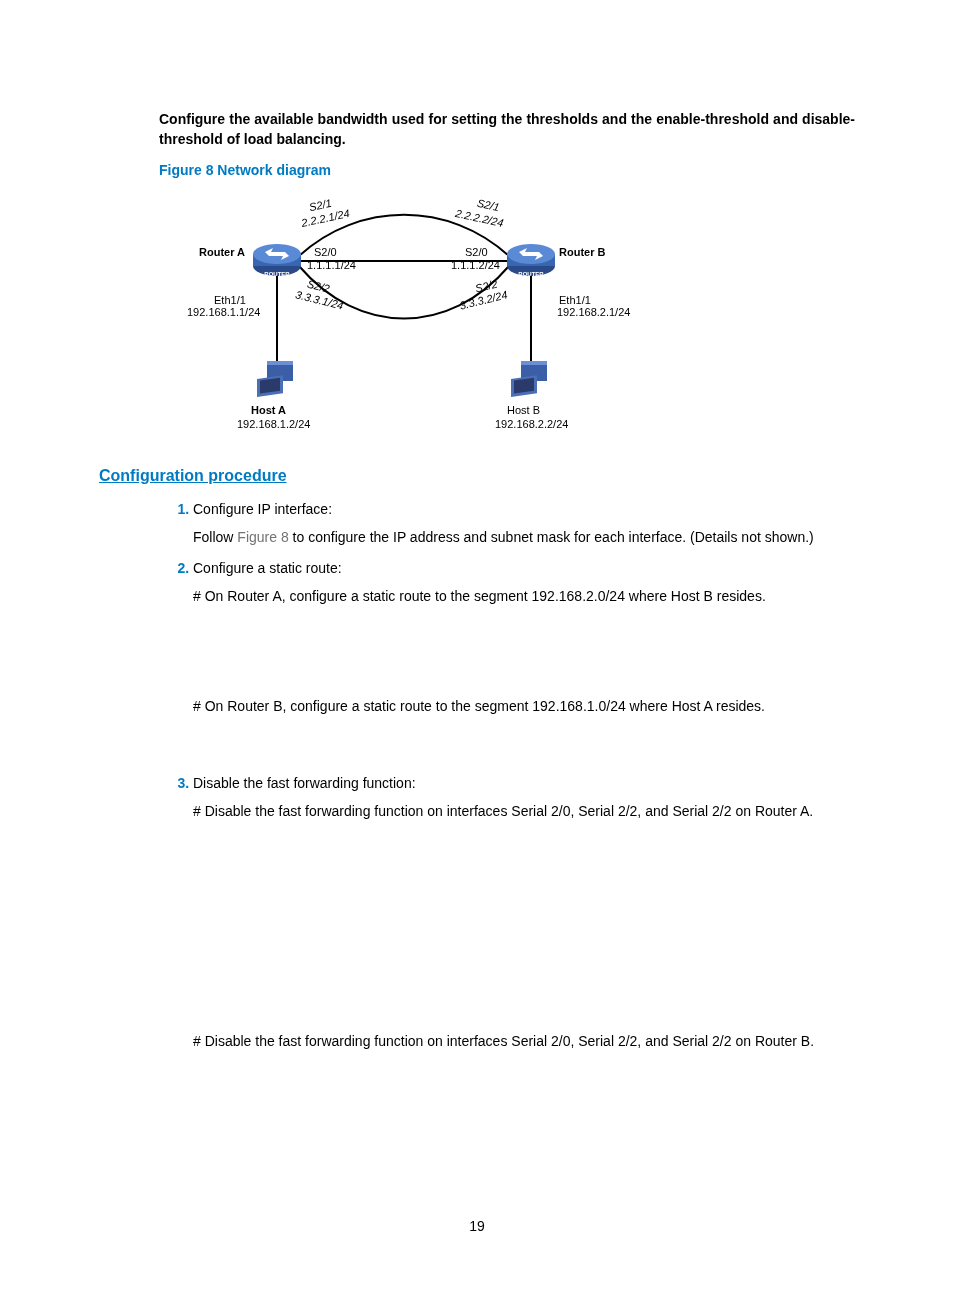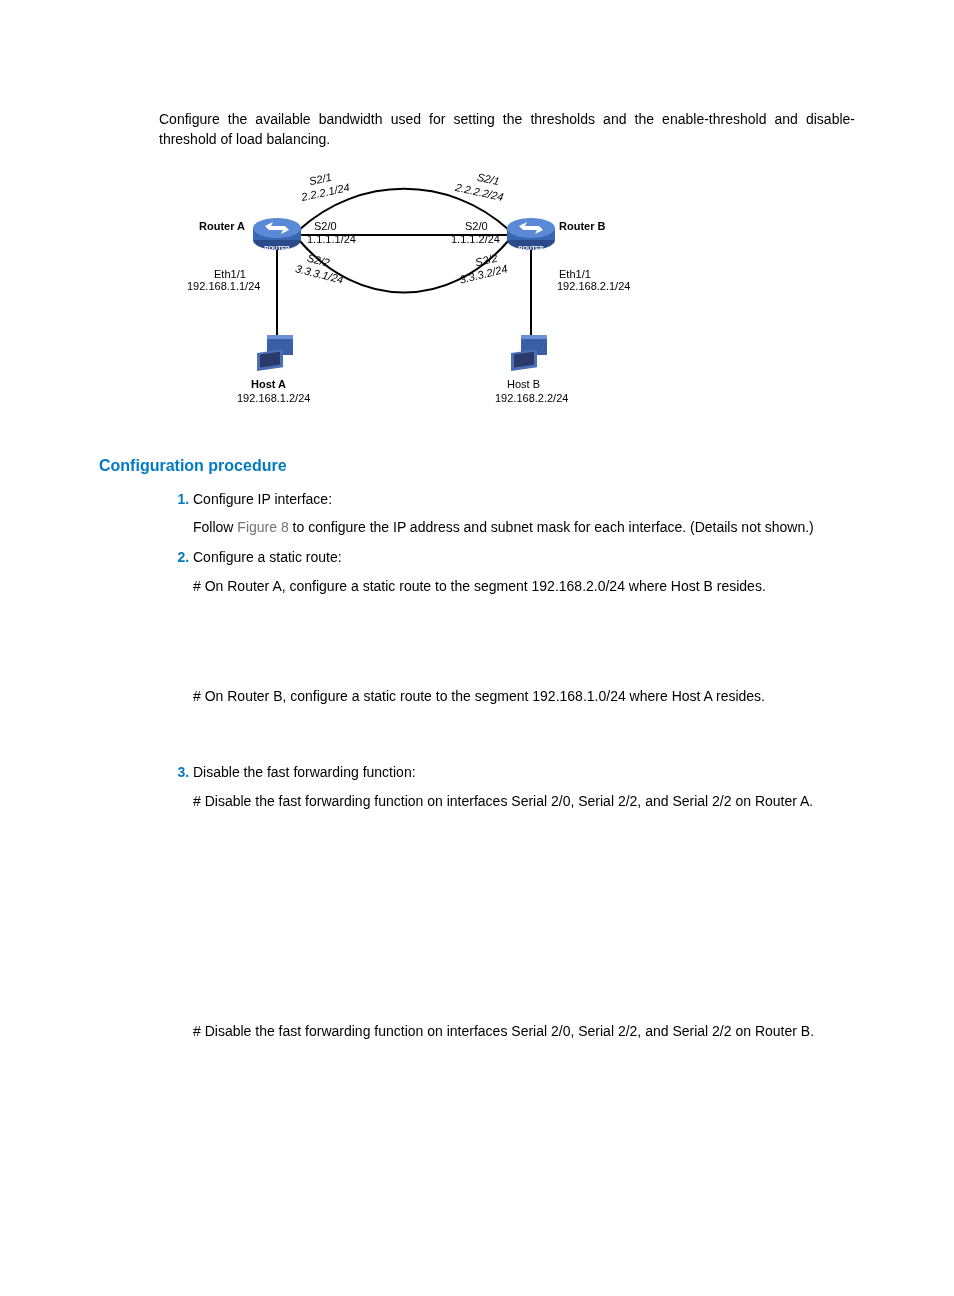--- a/index.html
+++ b/index.html
@@ -15,34 +15,36 @@
   .page {
     padding: 95px 99px 50px 99px;
     box-sizing: border-box;
     min-height: 1296px;
     position: relative;
   }
   .intro {
     text-align: justify;
     margin-left: 60px;
     margin-bottom: 10px;
+    font-weight: bold;
   }
   .fig-caption {
     color: #007ac2;
     font-weight: bold;
     margin-left: 60px;
     font-size: 14px;
     margin-bottom: 6px;
   }
   .section-heading {
     color: #007ac2;
     font-weight: bold;
     font-size: 16px;
-    margin-top: 44px;
+    margin-top: 28px;
     margin-bottom: 12px;
+    text-decoration: underline;
   }
   ol.steps {
     margin: 0 0 0 60px;
     padding-left: 34px;
   }
   ol.steps > li {
     margin-bottom: 10px;
   }
   ol.steps > li::marker {
     color: #007ac2;
@@ -79,20 +81,21 @@
   }
   svg { overflow: visible; }
 </style>
 </head>
 <body>
 
 <div class="page">
 
   <p class="intro">Configure the available bandwidth used for setting the thresholds and the enable-threshold and disable-threshold of load balancing.</p>
 
+  <div class="fig-caption">Figure 8 Network diagram</div>
 
   <div class="diagram">
     <svg width="490" height="250" viewBox="0 0 490 250">
 
       <path d="M140 70 C 200 15, 290 15, 350 70" stroke="#000" fill="none" stroke-width="2"></path>
 
       <line x1="140" y1="75" x2="350" y2="75" stroke="#000" stroke-width="2"></line>
 
       <path d="M140 80 C 200 150, 290 150, 350 80" stroke="#000" fill="none" stroke-width="2"></path>
 
@@ -177,13 +180,14 @@
       <div class="sub"># On Router A, configure a static route to the segment 192.168.2.0/24 where Host B resides.</div>
       <div class="sub" style="margin-top:90px"># On Router B, configure a static route to the segment 192.168.1.0/24 where Host A resides.</div>
     </li>
     <li style="margin-top:56px">
       <span>Disable the fast forwarding function:</span>
       <div class="sub"># Disable the fast forwarding function on interfaces Serial 2/0, Serial 2/2, and Serial 2/2 on Router A.</div>
       <div class="sub" style="margin-top:210px"># Disable the fast forwarding function on interfaces Serial 2/0, Serial 2/2, and Serial 2/2 on Router B.</div>
     </li>
   </ol>
 
+  <div class="page-num">19</div>
 </div>
 
 </body></html>

